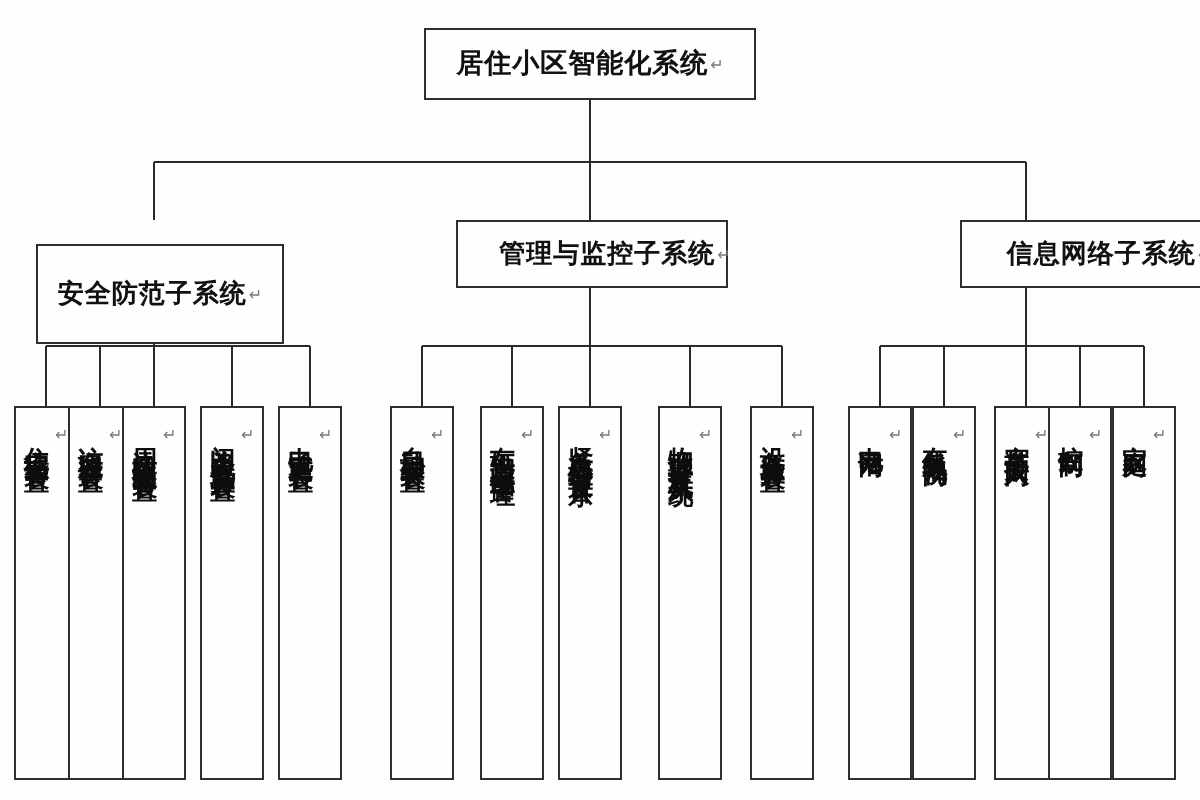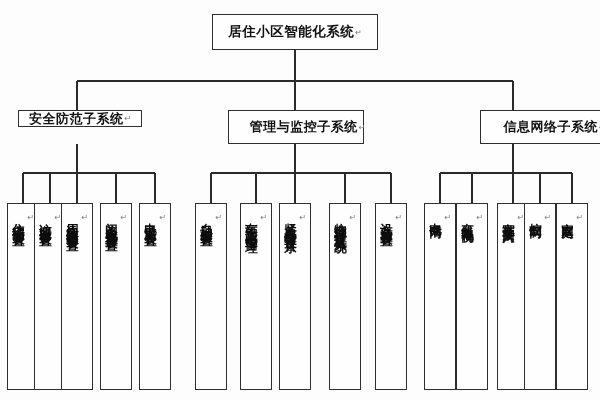--- a/index.html
+++ b/index.html
@@ -103,21 +103,21 @@
       <path d="M540,173 L540,203"></path>
       <path d="M572,173 L572,203"></path>
     </g>
   </svg>
 
   <div class="node root" style="left:212px;top:14px;width:166px;height:36px;text-align:center;">
     <span>居住小区智能化系统</span>
       <span class="mark">↵</span>
   </div>
 
-  <div class="node lvl2" style="left:18px;top:110px;width:124px;height:17px;">
+  <div class="node lvl2" style="left:18px;top:122px;width:124px;height:50px;">
     <span>安全防范子系统</span>
       <span class="mark">↵</span>
   </div>
 
   <div class="node lvl2" style="left:228px;top:110px;width:136px;height:34px;padding-left:23px;">
     <span>管理与监控子系统</span>
       <span class="mark">↵</span>
   </div>
 
   <div class="node lvl2" style="left:452px;top:110px;width:149px;height:34px;margin-left:28px;">

